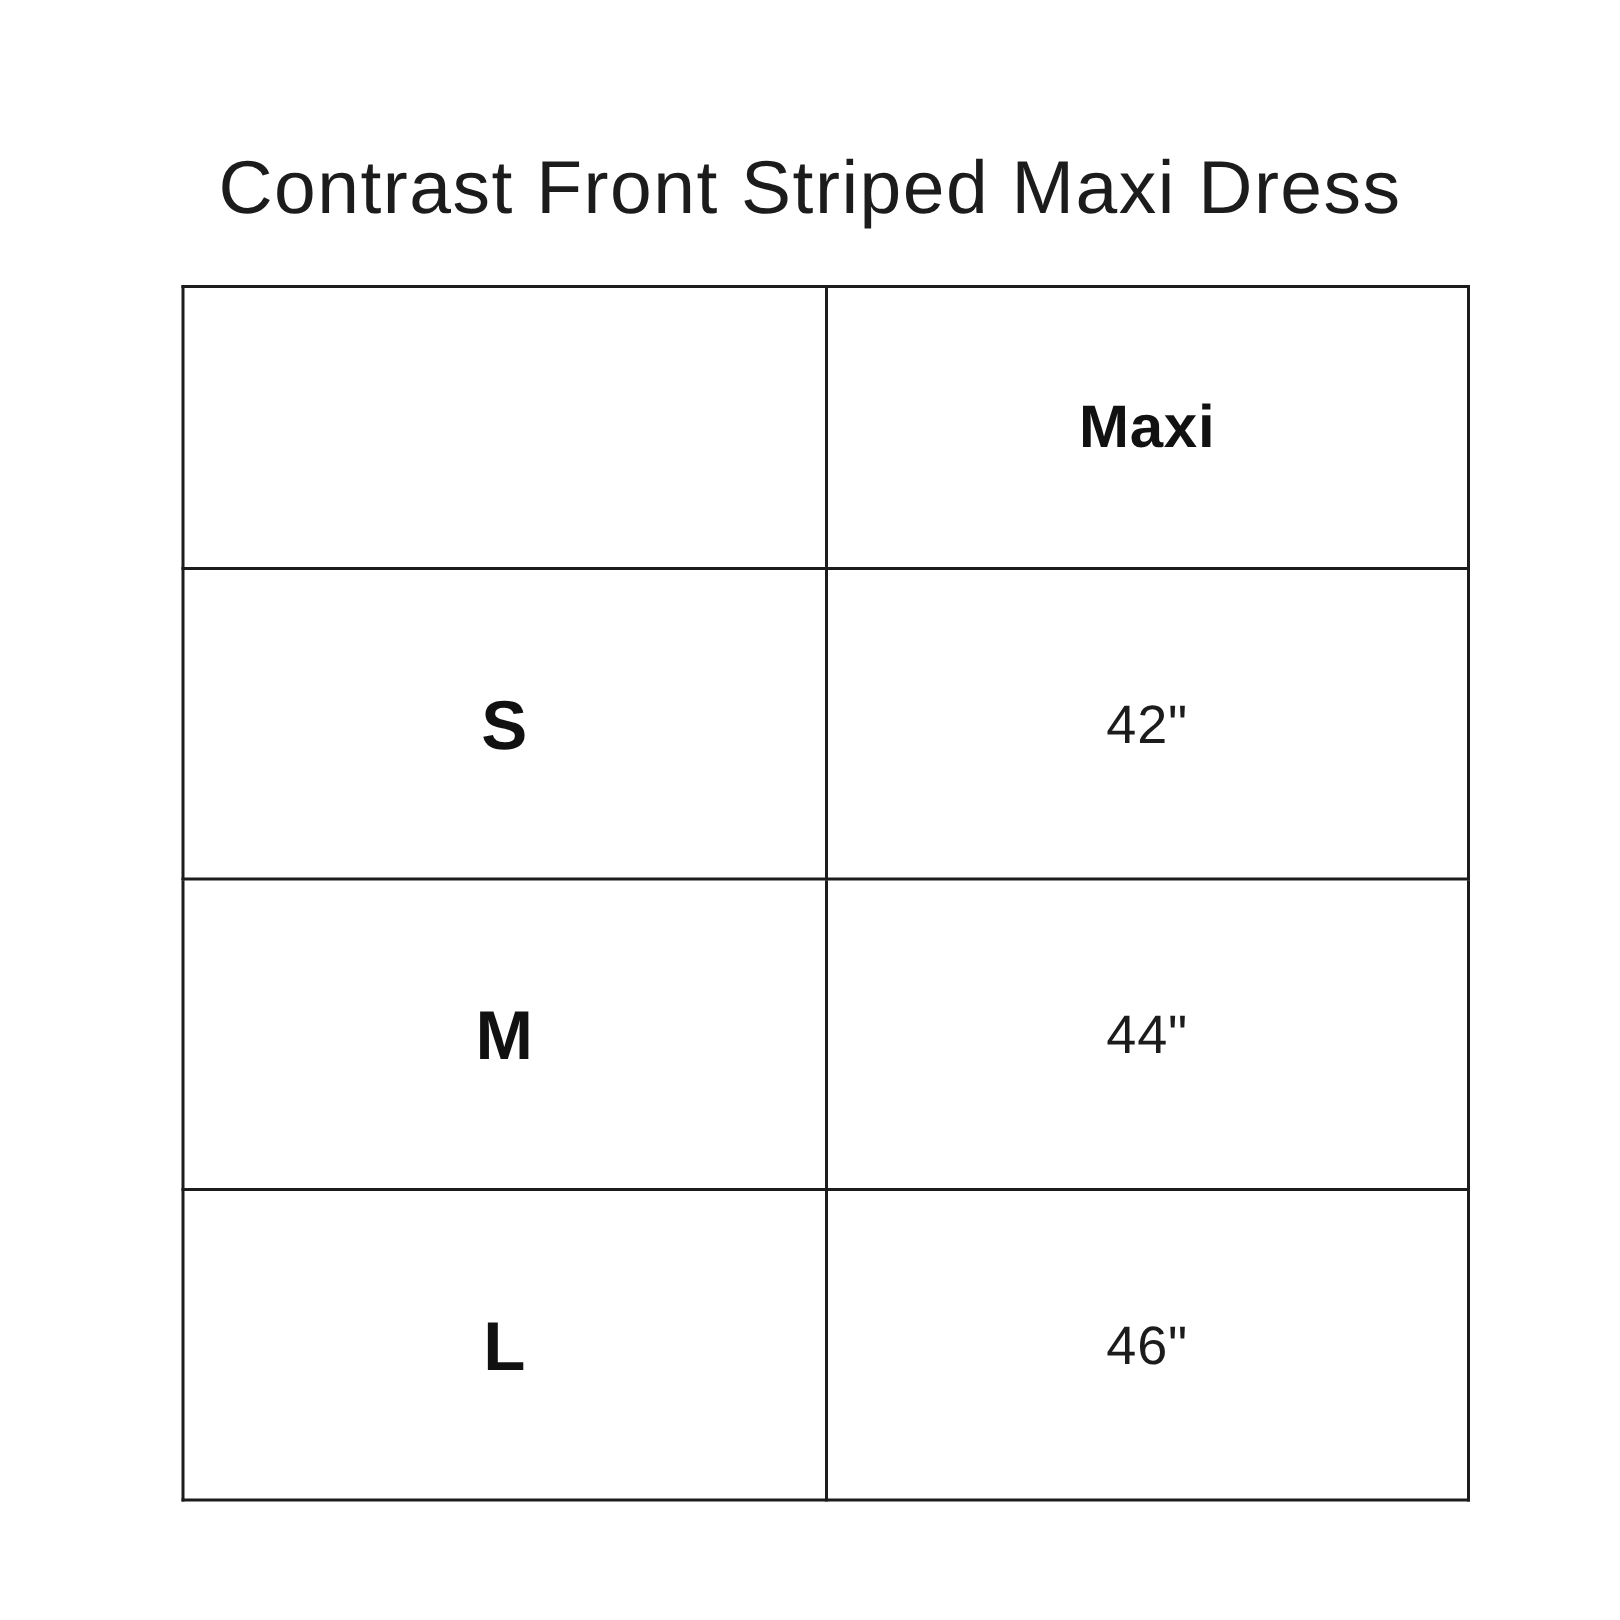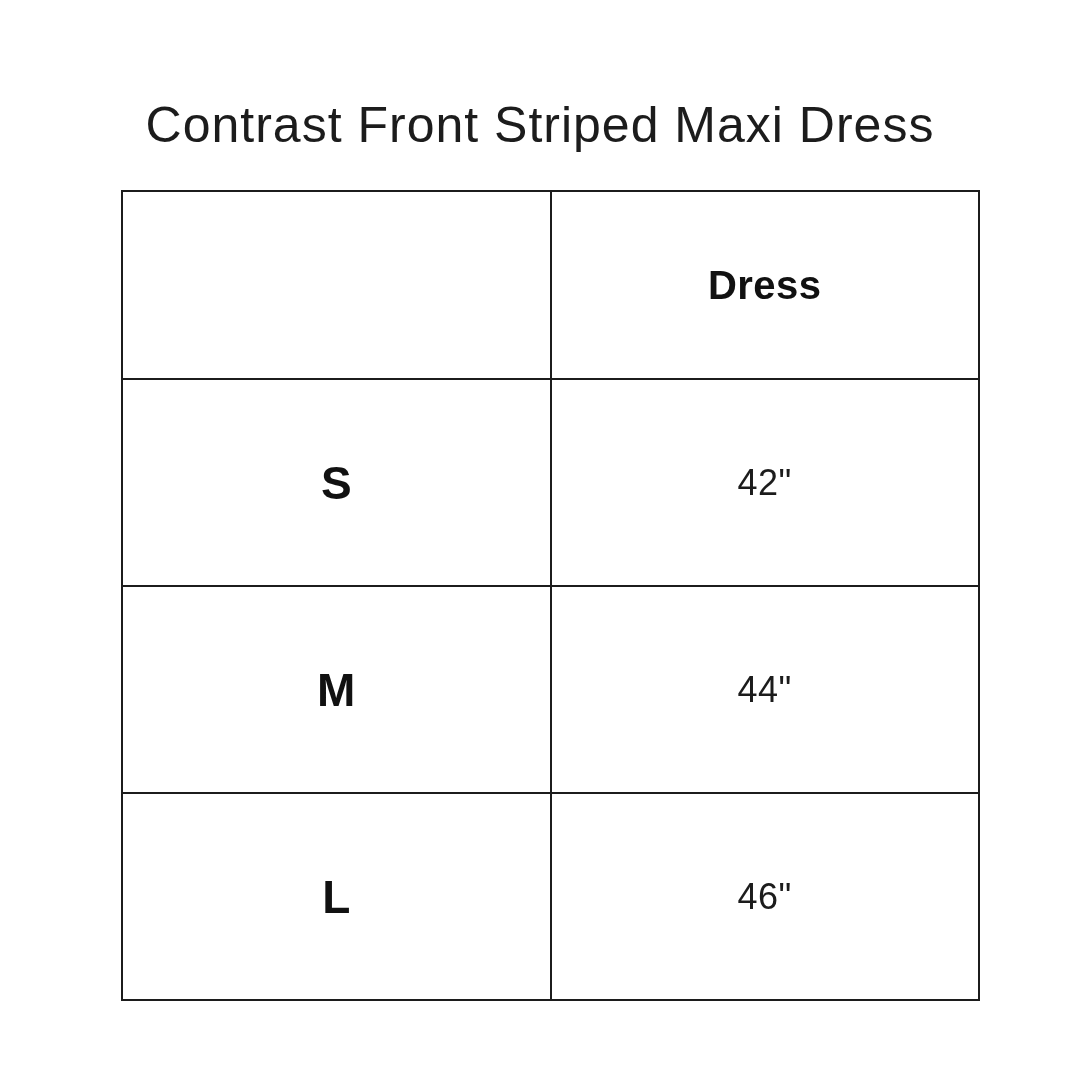--- a/index.html
+++ b/index.html
@@ -71,21 +71,21 @@
 <body>
 
 <div class="page">
 
   <h1 class="chart-title">Contrast Front Striped Maxi Dress</h1>
 
   <table class="size-chart">
     <tbody>
       <tr class="header-row">
         <td></td>
-        <td class="col-header">Dress</td>
+        <td class="col-header">Maxi</td>
       </tr>
       <tr class="data-row">
         <td class="size-label">S</td>
         <td class="measure-value">42"</td>
       </tr>
       <tr class="data-row">
         <td class="size-label">M</td>
         <td class="measure-value">44"</td>
       </tr>
       <tr class="data-row">

